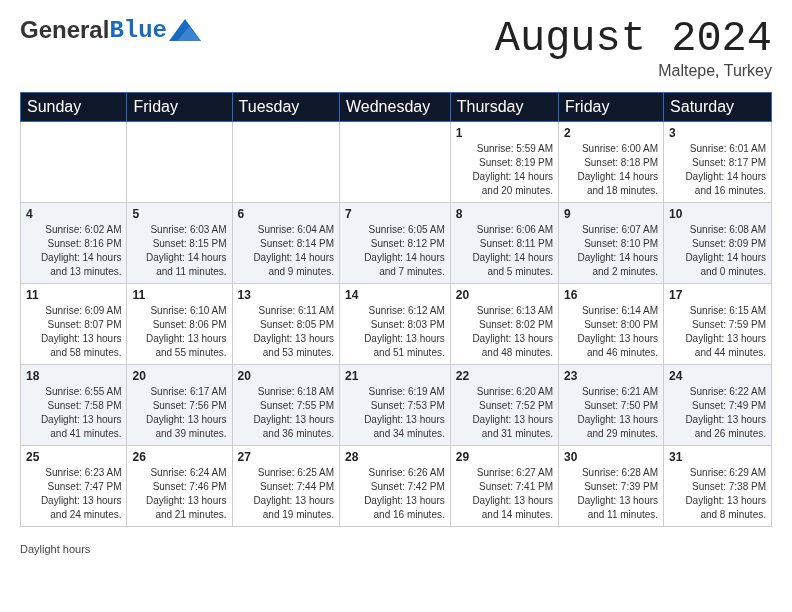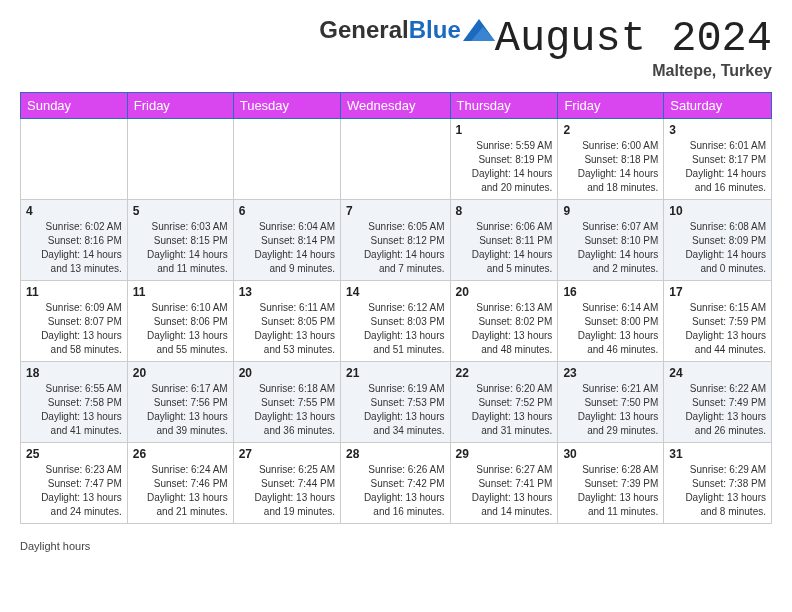--- a/index.html
+++ b/index.html
@@ -10,21 +10,21 @@
       height: 612px;
       overflow: hidden;
     }
     .page {
       width: 792px;
       min-height: 612px;
       padding: 16px 20px 10px 20px;
     }
     .header {
       display: flex;
-      justify-content: flex-end;
+      justify-content: space-between;
       align-items: flex-start;
       margin-bottom: 12px;
     }
     .logo {
       display: flex;
       flex-direction: column;
       align-items: flex-start;
     }
     .title-block {
       text-align: right;
@@ -32,33 +32,32 @@
     .title-month {
       font-size: 42px;
       font-weight: normal;
       color: #222;
       line-height: 1.1;
       font-family: Liberation Mono, monospace;
     }
     .title-location {
       font-size: 16px;
       color: #444;
-      font-weight: bold;
     }
     .calendar {
       width: 100%;
       border-collapse: collapse;
       font-size: 10.5px;
     }
     .calendar th {
-      background-color: #d946ef;
+      background-color: #0f172a;
       color: #fff;
       text-align: left;
       padding: 5px 6px;
-      font-size: 13px;
+      font-size: 16px;
       font-weight: normal;
       border: 1px solid #2a6abf;
     }
     .calendar td {
       border: 1px solid #ccc;
       vertical-align: top;
       padding: 4px 5px;
       width: 113px;
       min-height: 75px;
       height: 75px;
@@ -92,21 +91,21 @@
     }
   </style>
 </head>
 <body>
 
 <div class="page">
   <div class="header">
     <div class="logo">
       <div style="display:flex;align-items:center;">
         <span style="font-size:24px;font-weight:bold;color:#333;">General</span>
-        <span style="font-size:24px;font-weight:bold;color:#1a6abf;">Blue</span>
+        <span style="font-size:24px;font-weight:bold;color:#1a6abf;font-family:Liberation Mono, monospace;">Blue</span>
         <svg width="32" height="22" viewBox="0 0 32 22" style="margin-left:2px;">
           <polygon points="0,22 16,0 32,22" fill="#1a6abf"></polygon>
           <polygon points="8,22 20,8 32,22" fill="#4a90d9" opacity="0.7"></polygon>
         </svg>
       </div>
     </div>
     <div class="title-block">
       <div class="title-month">August 2024</div>
       <div class="title-location">Maltepe, Turkey</div>
     </div>

